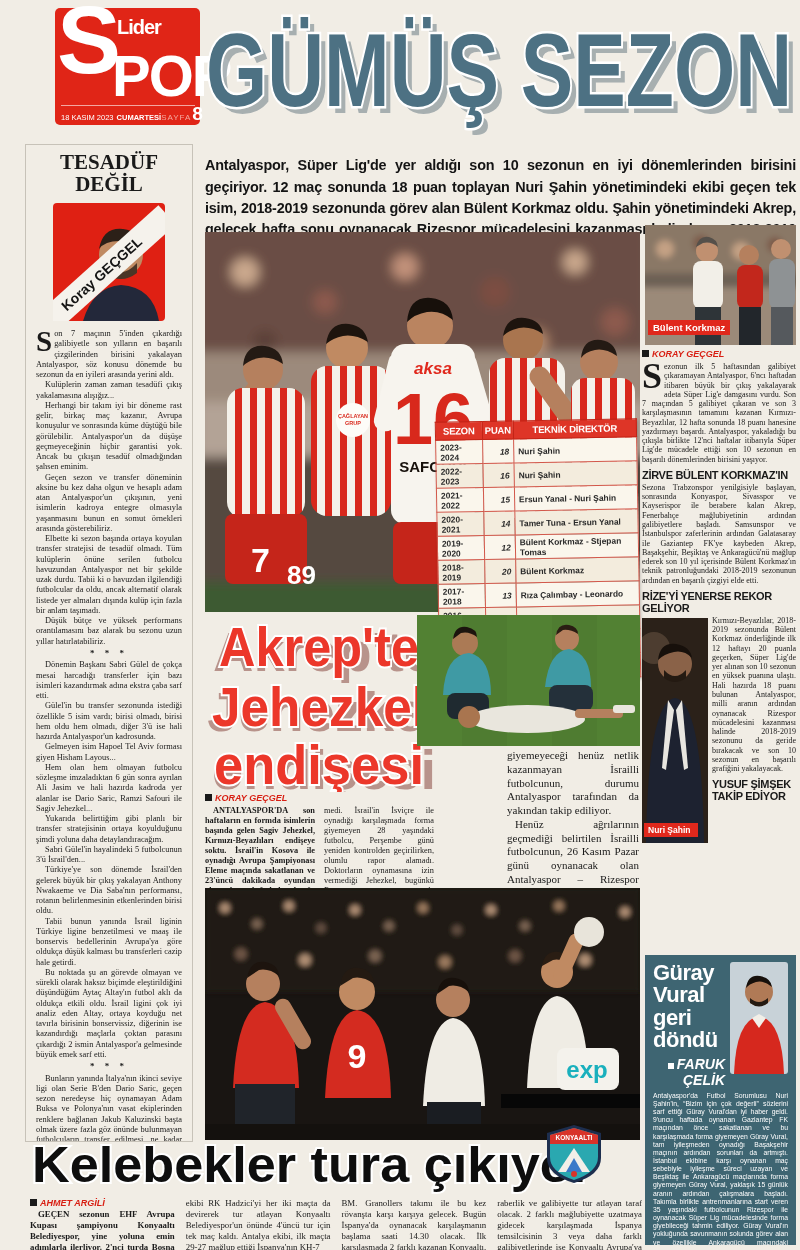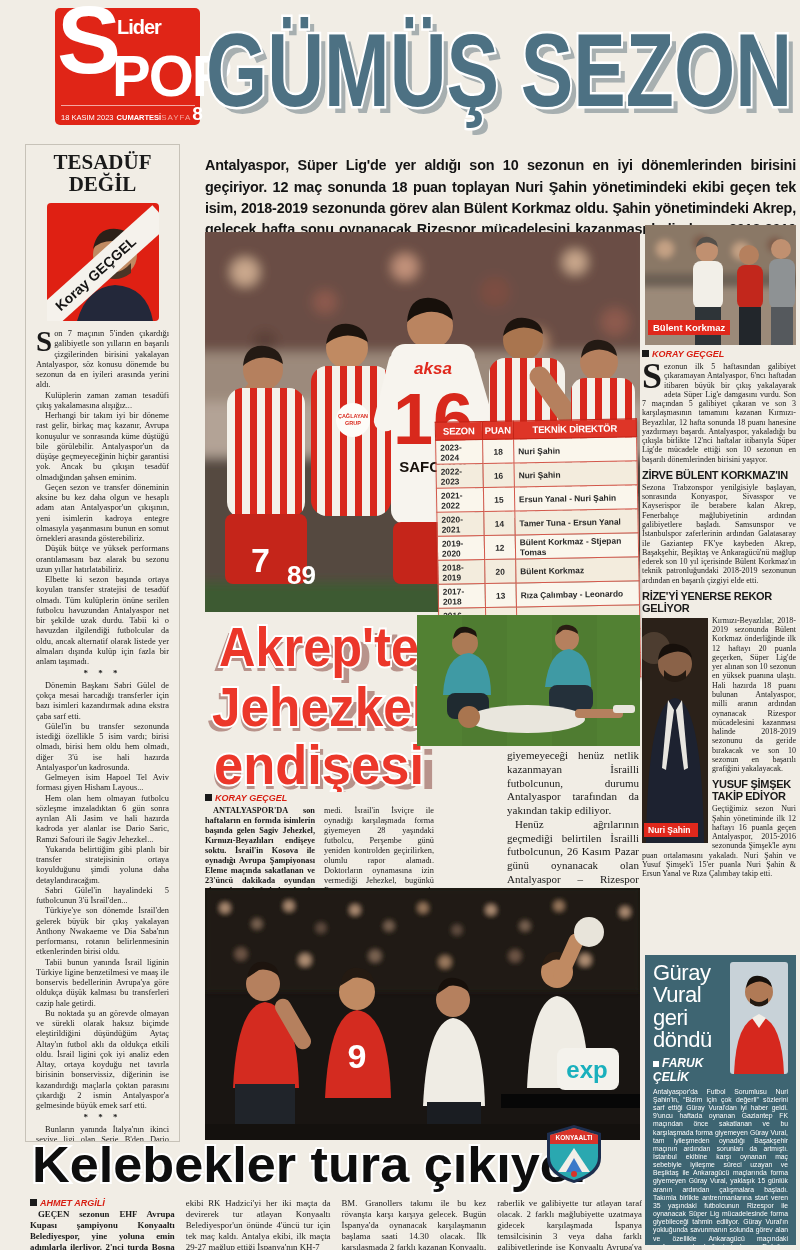--- a/index.html
+++ b/index.html
@@ -16,21 +16,21 @@
              padding-top:3px;font-size:7.5px;display:flex;align-items:baseline;white-space:nowrap;}
   .logo-day{font-weight:bold;margin-left:3px;}
   .logo-sayfa{margin-left:auto;color:#f4a99f;font-size:8px;letter-spacing:1px;}
   .logo-pagenum{font-size:19px;font-weight:bold;line-height:10px;margin-left:1px;}
   .hl-svg{left:200px;top:6px;width:598px;height:130px;}
   
   .lead{left:205px;top:141px;width:591px;font-family:"Liberation Sans",sans-serif;
         font-weight:bold;font-size:14.4px;line-height:1.47;letter-spacing:-0.2px;
         text-align:justify;color:#141414;}
   
-  .leftcol{left:25px;top:144px;width:155px;height:998px;border:1px solid #c7c2b8;
+  .leftcol{left:25px;top:144px;width:168px;height:998px;border:1px solid #c7c2b8;
            padding:4px 10px;box-sizing:border-box;overflow:hidden;}
   .lc-title{font-size:21px;font-weight:bold;text-align:center;line-height:1.05;margin:2px 0 8px;}
   .lc-photo{display:block;margin:2px auto 8px;}
   .lp{margin:0;font-size:8.4px;line-height:1.22;text-align:justify;text-indent:9px;}
   .lp.first{text-indent:0;}
   .dc{float:left;font-size:29px;line-height:23px;font-weight:bold;padding:1px 2px 0 0;}
   .stars{text-align:center;font-weight:bold;font-size:9px;letter-spacing:4px;line-height:1.5;margin:0;}
   
   .main-photo{left:205px;top:232px;width:435px;height:380px;}
   .korkmaz{left:645px;top:225px;width:151px;height:120px;}
@@ -47,36 +47,36 @@
   .rhead{font-family:"Liberation Sans",sans-serif;font-weight:bold;font-size:11px;
          letter-spacing:-0.3px;margin:5px 0 2px;}
   .sahin-photo{float:left;margin:2px 4px 1px 0;}
   
   .tbl{left:437px;top:420px;width:202px;transform:rotate(-1deg);border-collapse:collapse;
        font-family:"Liberation Sans",sans-serif;box-shadow:1px 2px 3px #00000033;}
   .tbl th{background:#de3527;color:#fff;font-size:9.5px;padding:3px 2px;border:1px solid #c22417;letter-spacing:-0.2px;}
   .tbl td{font-size:8.4px;font-weight:bold;color:#2a2a2a;background:#faf6ec;
           border:1px solid #d2584b;padding:1.5px 4px;height:11px;}
   .tbl tr:nth-child(even) td{background:#f3ecdd;}
-  .tbl td.c{text-align:center;}
+  .tbl td.c{text-align:right;font-style:italic;}
   
   .jhl{left:203px;top:616px;width:230px;height:176px;}
   .j-byline{left:205px;top:793px;}
   .jcols{left:205px;top:806px;width:229px;display:flex;gap:9px;}
   .jcol{width:110px;font-size:8.3px;line-height:1.2;text-align:justify;}
   .jcol3{left:507px;top:749px;width:132px;font-size:11px;line-height:1.25;text-align:justify;}
   .jcol p,.jcol3 p{margin:0;}
   .ind{text-indent:8px;}
   .bld{font-weight:bold;}
   
   .guray{left:645px;top:955px;width:151px;height:290px;background:#3e6572;color:#fff;
          padding:7px 8px;box-sizing:border-box;overflow:hidden;font-family:"Liberation Sans",sans-serif;}
   .g-photo{float:right;margin:0 0 4px 5px;border-radius:3px;}
-  .g-title{font-size:22px;font-weight:normal;line-height:1.02;margin:0 0 4px;letter-spacing:-0.5px;}
-  .g-byline{font-style:italic;font-weight:bold;font-size:12px;margin:0 0 4px;}
+  .g-title{font-size:22px;font-weight:bold;line-height:1.02;margin:0 0 4px;letter-spacing:-0.5px;}
+  .g-byline{font-style:italic;font-weight:bold;font-size:14px;margin:0 8px 4px;text-align:right;}
   .wsq{display:inline-block;width:6px;height:6px;background:#fff;margin-right:3px;}
   .g-body{font-size:6.8px;line-height:1.2;text-align:justify;margin:0;}
   
   .kel-hl{left:26px;top:1132px;width:590px;height:62px;z-index:4;}
   .bcols{left:30px;top:1198px;width:612px;display:flex;gap:11px;}
   .bcol{width:145px;font-size:8.8px;line-height:1.25;text-align:justify;}
   .bcol p{margin:0;}
 </style>
 </head>
 <body>
@@ -112,22 +112,22 @@
       <path d="M30 118 Q40 84 68 82 Q100 84 106 118Z" fill="#23283a"></path>
       <g transform="rotate(-42 48 70)">
         <rect x="-40" y="58" width="176" height="26" fill="#f5f2ec"></rect>
         <text x="48" y="76" text-anchor="middle" font-family="Liberation Sans, sans-serif" font-weight="bold" font-size="14" fill="#141414">Koray GEÇGEL</text>
       </g>
     </svg>
     <p class="lp first"><span class="dc">S</span><span>on 7 maçının 5'inden çıkardığı galibiyetle son yılların en başarılı çizgilerinden birisini yakalayan Antalyaspor, söz konusu dönemde bu sezonun da en iyileri arasında yerini aldı.</span></p>
     <p class="lp">Kulüplerin zaman zaman tesadüfi çıkış yakalamasına alışığız...</p>
     <p class="lp">Herhangi bir takım iyi bir döneme rast gelir, birkaç maç kazanır, Avrupa konuşulur ve sonrasında küme düştüğü bile görülebilir. Antalyaspor'un da düşüşe geçmeyeceğinin hiçbir garantisi yok. Ancak bu çıkışın tesadüf olmadığından şahsen eminim.</p>
     <p class="lp">Geçen sezon ve transfer döneminin aksine bu kez daha olgun ve hesaplı adam atan Antalyaspor'un çıkışının, yeni isimlerin kadroya entegre olmasıyla yaşanmasını bunun en somut örnekleri arasında gösterebiliriz.</p>
+    <p class="lp">Elbette ki sezon başında ortaya koyulan transfer stratejisi de tesadüf olmadı. Tüm kulüplerin önüne serilen futbolcu havuzundan Antalyaspor net bir şekilde uzak durdu. Tabii ki o havuzdan ilgilendiği futbolcular da oldu, ancak alternatif olarak listede yer almaları dışında kulüp için fazla bir anlam taşımadı.</p>
     <p class="lp">Düşük bütçe ve yüksek performans orantılamasını baz alarak bu sezonu uzun yıllar hatırlatabiliriz.</p>
-    <p class="lp">Elbette ki sezon başında ortaya koyulan transfer stratejisi de tesadüf olmadı. Tüm kulüplerin önüne serilen futbolcu havuzundan Antalyaspor net bir şekilde uzak durdu. Tabii ki o havuzdan ilgilendiği futbolcular da oldu, ancak alternatif olarak listede yer almaları dışında kulüp için fazla bir anlam taşımadı.</p>
     <p class="stars">* * *</p>
     <p class="lp">Dönemin Başkanı Sabri Gülel de çokça mesai harcadığı transferler için bazı isimleri kazandırmak adına ekstra çaba sarf etti.</p>
     <p class="lp">Gülel'in bu transfer sezonunda istediği özellikle 5 isim vardı; birisi olmadı, birisi hem oldu hem olmadı, diğer 3'ü ise hali hazırda Antalyaspor'un kadrosunda.</p>
     <p class="lp">Gelmeyen isim Hapoel Tel Aviv forması giyen Hisham Layous...</p>
     <p class="lp">Hem olan hem olmayan futbolcu sözleşme imzaladıktan 6 gün sonra ayrılan Ali Jasim ve hali hazırda kadroda yer alanlar ise Dario Saric, Ramzi Safouri ile Sagiv Jehezkel...</p>
     <p class="lp">Yukarıda belirttiğim gibi planlı bir transfer stratejisinin ortaya koyulduğunu şimdi yoluna daha detaylandıracağım.</p>
     <p class="lp">Sabri Gülel'in hayalindeki 5 futbolcunun 3'ü İsrail'den...</p>
     <p class="lp">Türkiye'ye son dönemde İsrail'den gelerek büyük bir çıkış yakalayan Anthony Nwakaeme ve Dia Saba'nın performansı, rotanın belirlenmesinin etkenlerinden birisi oldu.</p>
     <p class="lp">Tabii bunun yanında İsrail liginin Türkiye ligine benzetilmesi ve maaş ile bonservis bedellerinin Avrupa'ya göre oldukça düşük kalması bu transferleri cazip hale getirdi.</p>
     <p class="lp">Bu noktada şu an görevde olmayan ve sürekli olarak haksız biçimde eleştirildiğini düşündüğüm Aytaç Altay'ın futbol aklı da oldukça etkili oldu. İsrail ligini çok iyi analiz eden Altay, ortaya koyduğu net tavırla birisinin bonservissiz, diğerinin ise kazandırdığı maçlarla çoktan parasını çıkardığı 2 ismin Antalyaspor'a gelmesinde büyük emek sarf etti.</p>
@@ -256,21 +256,20 @@
       <path d="M16 42 Q18 24 34 26 Q48 28 50 40 Q42 32 32 34 Q22 36 16 42Z" fill="#17100b"></path>
       <path d="M22 52 Q33 64 44 52 L44 60 Q33 68 22 60Z" fill="#241a12"></path>
       <path d="M4 225 Q6 84 33 80 Q60 84 62 225Z" fill="#1d2230"></path>
       <path d="M26 82 L20 150 L24 152 L32 92Z" fill="#e8e6e0"></path>
       <path d="M40 82 L46 150 L42 152 L34 92Z" fill="#e8e6e0"></path>
       <rect x="2" y="205" width="54" height="14" fill="#e0281c"></rect>
       <text x="6" y="215" font-family="Liberation Sans, sans-serif" font-weight="bold" font-size="8.5" fill="#fff">Nuri Şahin</text>
     </svg>
     <p class="rp">Kırmızı-Beyazlılar, 2018-2019 sezonunda Bülent Korkmaz önderliğinde ilk 12 haftayı 20 puanla geçerken, Süper Lig'de yer alınan son 10 sezonun en yüksek puanına ulaştı. Hali hazırda 18 puanı bulunan Antalyaspor, milli aranın ardından oynanacak Rizespor mücadelesini kazanması halinde 2018-2019 sezonunu da geride bırakacak ve son 10 sezonun en başarılı grafiğini yakalayacak.</p>
     <h3 class="rhead">YUSUF ŞİMŞEK TAKİP EDİYOR</h3>
-    <p class="rp">Geçtiğimiz sezon Nuri Şahin yönetiminde ilk 12 haftayı 16 puanla geçen Antalyaspor, 2015-2016 sezonunda Şimşek'le aynı puan ortalamasını yakaladı. Nuri Şahin ve Yusuf Şimşek'i 15'er puanla Nuri Şahin &amp; Ersun Yanal ve Rıza Çalımbay takip etti.</p>
   </div>
 
   <table class="abs tbl">
     <thead>
       <tr>
         <th>SEZON</th>
         <th>PUAN</th>
         <th>TEKNİK DİREKTÖR</th>
       </tr>
     </thead>

